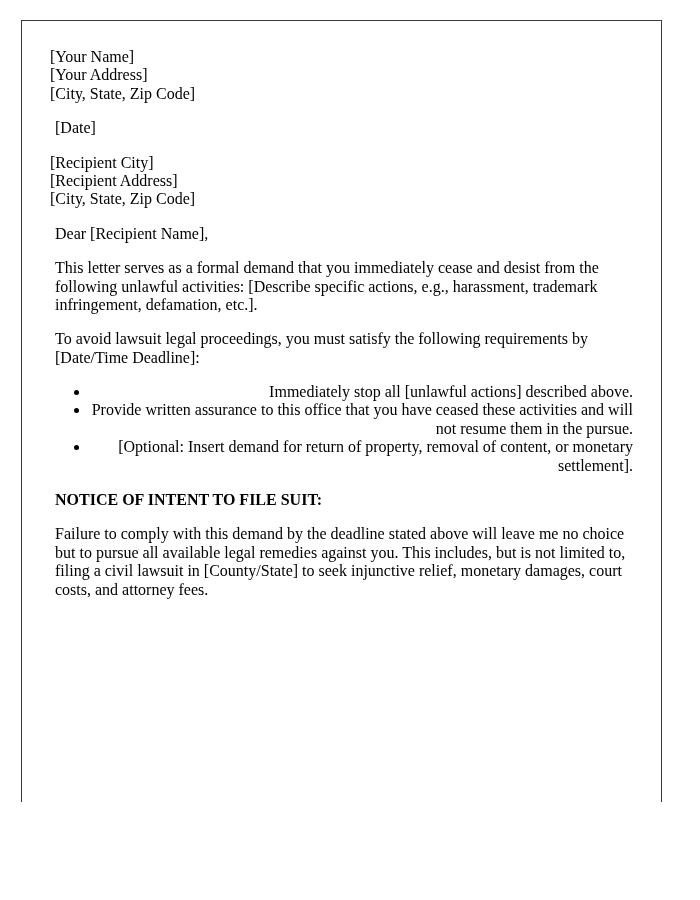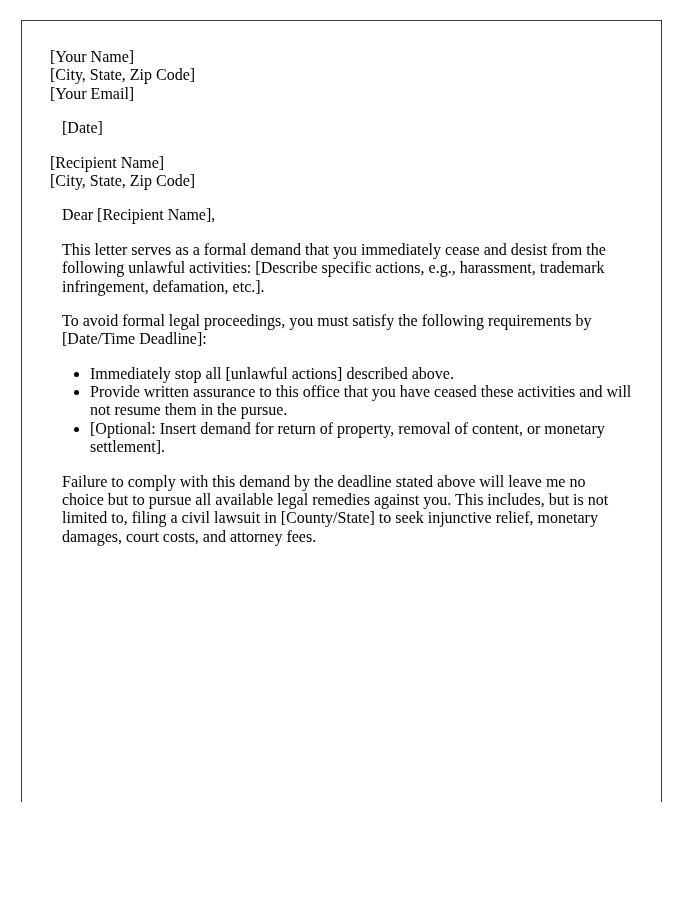--- a/index.html
+++ b/index.html
@@ -32,64 +32,67 @@
     background: var(--bg-color);
     overflow: hidden;
   }
   .block {
     margin: 16px 0;
   }
   .block div {
     white-space: nowrap;
   }
   p {
-    margin: 16px 12px;
+    margin: 16px 5px;
   }
   .heading {
     font-weight: bold;
   }
   ul {
     margin: 16px 0;
     padding-left: 40px;
     list-style-type: disc;
   }
   ul li {
     margin: 0;
     padding: 0;
+    text-align: right;
   }
 </style>
 </head>
 <body>
 
 <div class="page">
 
   <div class="block">
     <div>[Your Name]</div>
+    <div>[Your Address]</div>
     <div>[City, State, Zip Code]</div>
-    <div>[Your Email]</div>
   </div>
 
   <p>[Date]</p>
 
   <div class="block">
-    <div>[Recipient Name]</div>
+    <div>[Recipient City]</div>
+    <div>[Recipient Address]</div>
     <div>[City, State, Zip Code]</div>
   </div>
 
 
   <p>Dear [Recipient Name],</p>
 
   <p>This letter serves as a formal demand that you immediately cease and desist from the following unlawful activities: [Describe specific actions, e.g., harassment, trademark infringement, defamation, etc.].</p>
 
 
 
-  <p>To avoid formal legal proceedings, you must satisfy the following requirements by [Date/Time Deadline]:</p>
+  <p>To avoid lawsuit legal proceedings, you must satisfy the following requirements by [Date/Time Deadline]:</p>
 
   <ul>
     <li>Immediately stop all [unlawful actions] described above.</li>
     <li>Provide written assurance to this office that you have ceased these activities and will not resume them in the pursue.</li>
     <li>[Optional: Insert demand for return of property, removal of content, or monetary settlement].</li>
   </ul>
 
+  <p class="heading">NOTICE OF INTENT TO FILE SUIT:</p>
 
   <p>Failure to comply with this demand by the deadline stated above will leave me no choice but to pursue all available legal remedies against you. This includes, but is not limited to, filing a civil lawsuit in [County/State] to seek injunctive relief, monetary damages, court costs, and attorney fees.</p>
 
 </div>
 
 </body></html>

